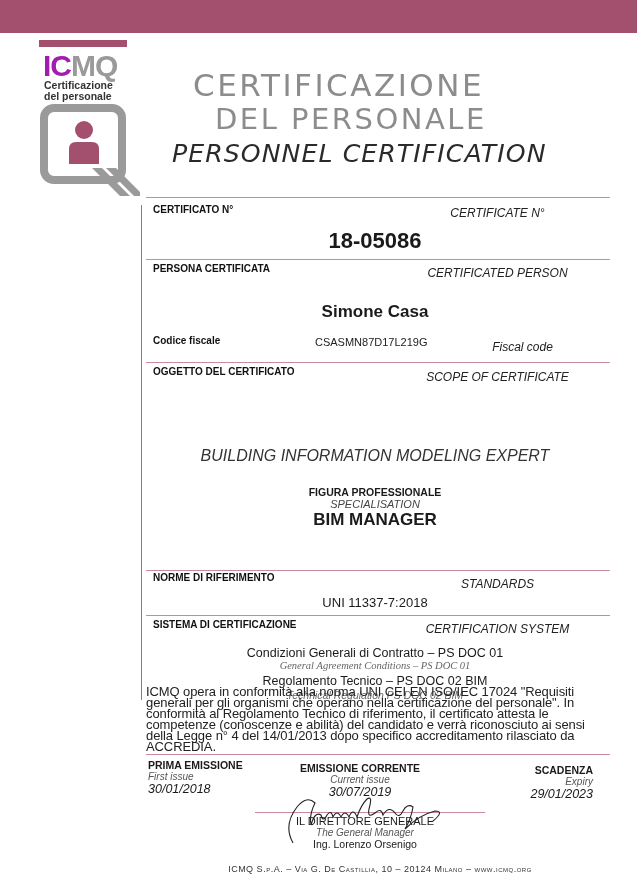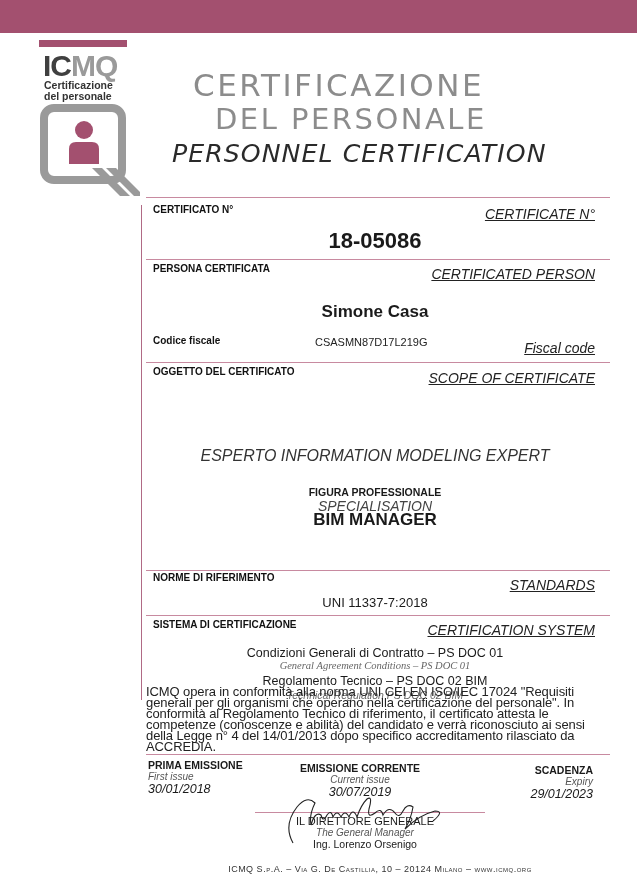--- a/index.html
+++ b/index.html
@@ -1,39 +1,39 @@
 <!DOCTYPE html>
 <html><head>
 <meta charset="utf-8">
 <style>
   html, body { margin:0; padding:0; }
   body { width:637px; height:896px; background:#ffffff; position:relative; overflow:hidden; font-family:"Liberation Sans", sans-serif; color:#1a1a1a; }
   .abs { position:absolute; }
   .topbar { left:0; top:0; width:637px; height:33px; background:#a3506f; }
   .logo-bar { left:39px; top:40px; width:88px; height:7px; background:#a3506f; }
   .logo-text { left:43px; top:51px; font-size:30px; font-weight:bold; letter-spacing:-1px; line-height:30px; }
-  .logo-text .ic { color:#404040;margin-top:40px; }
+  .logo-text .ic { color:#a21caf;margin-top:40px; }
   .logo-text .mq { color:#9a9a9a; }
   .logo-sub { left:44px; top:80px; font-size:10.5px; font-weight:bold; color:#333; line-height:11px; }
   .logo-graphic { left:40px; top:104px; }
   .title1 { left:193px; top:68px; font-size:31px; letter-spacing:2.5px; color:#8c8c8c; font-family:"DejaVu Sans", sans-serif; font-weight:normal; line-height:34px; }
   .title2 { left:215px; top:103px; font-size:29px; letter-spacing:2.5px; color:#8c8c8c; font-family:"DejaVu Sans", sans-serif; line-height:32px; }
   .title3 { left:172px; top:140px; font-size:24px; font-style:italic; letter-spacing:1px; color:#2a2a2a; font-family:"DejaVu Sans", sans-serif; line-height:28px; transform:scaleX(1.05); transform-origin:left; }
   .hline { height:1px; background:#c88aa0; }
   .vline { left:141px; top:205px; width:1px; height:495px; background:#b06a85; }
   .lbl { font-size:10px; font-weight:bold; color:#111; }
-  .lbl-en { font-size:14px; font-style:italic; color:#222; text-align:right;text-decoration:underline; }
+  .lbl-en { font-size:12px; font-style:italic; color:#222; text-align:center; }
   .center { text-align:center; }
   .certno { left:150px; top:228px; width:450px; font-size:22px; font-weight:bold; }
   .name { left:150px; top:302px; width:450px; font-size:17px; font-weight:bold; }
   .small { font-size:10px; color:#222; }
   .scope1 { left:150px; top:397px; width:450px; font-size:17px; font-weight:bold; line-height:20px; }
   .scope-en { left:150px; top:447px; width:450px; font-size:16px; font-style:italic; color:#333; }
   .fig-lbl { left:150px; top:486px; width:450px; font-size:10.5px; font-weight:bold; }
-  .fig-en { left:150px; top:498px; width:450px; font-size:14px; font-style:italic; color:#444; }
+  .fig-en { left:150px; top:498px; width:450px; font-size:11px; font-style:italic; color:#444; }
   .fig-val { left:150px; top:510px; width:450px; font-size:17px; font-weight:bold; }
   .std-val { left:150px; top:595px; width:450px; font-size:13px; }
   .sys1 { left:150px; top:646px; width:450px; font-size:12.5px; }
   .sys1en { left:150px; top:660px; width:450px; font-size:10.5px; font-style:italic; color:#666;font-family:Liberation Serif, serif; }
   .sys2 { left:150px; top:674px; width:450px; font-size:12.5px; }
   .sys2en { left:150px; top:689px; width:450px; font-size:10.5px; font-style:italic; color:#666; }
   .note { left:146px; top:686px; width:465px; font-size:13px; line-height:11px; color:#222; letter-spacing:-0.1px; }
   .ds-lbl { font-size:10.5px; font-weight:bold; }
   .ds-en { font-size:10px; font-style:italic; color:#555; }
   .ds-val { font-size:12.5px; font-style:italic; }
@@ -80,21 +80,21 @@
 <div class="abs name center">Simone Casa</div>
 <div class="abs lbl" style="left:153px;top:335px;">Codice fiscale</div>
 <div class="abs small" style="left:315px;top:336px;font-size:11px;">CSASMN87D17L219G</div>
 <div class="abs lbl-en" style="left:450px;top:340px;width:145px;">Fiscal code</div>
 
 <div class="abs hline" style="left:146px;top:362px;width:464px;"></div>
 <div class="abs lbl" style="left:153px;top:366px;">OGGETTO DEL CERTIFICATO</div>
 <div class="abs lbl-en" style="left:400px;top:370px;width:195px;">SCOPE OF CERTIFICATE</div>
 <div class="abs scope1 center">
 </div>
-<div class="abs scope-en center">ESPERTO INFORMATION MODELING EXPERT</div>
+<div class="abs scope-en center">BUILDING INFORMATION MODELING EXPERT</div>
 <div class="abs fig-lbl center">FIGURA PROFESSIONALE</div>
 <div class="abs fig-en center">SPECIALISATION</div>
 <div class="abs fig-val center">BIM MANAGER</div>
 
 <div class="abs hline" style="left:146px;top:570px;width:464px;"></div>
 <div class="abs lbl" style="left:153px;top:572px;">NORME DI RIFERIMENTO</div>
 <div class="abs lbl-en" style="left:400px;top:577px;width:195px;">STANDARDS</div>
 <div class="abs std-val center">UNI 11337-7:2018</div>
 
 <div class="abs hline" style="left:146px;top:615px;width:464px;"></div>

